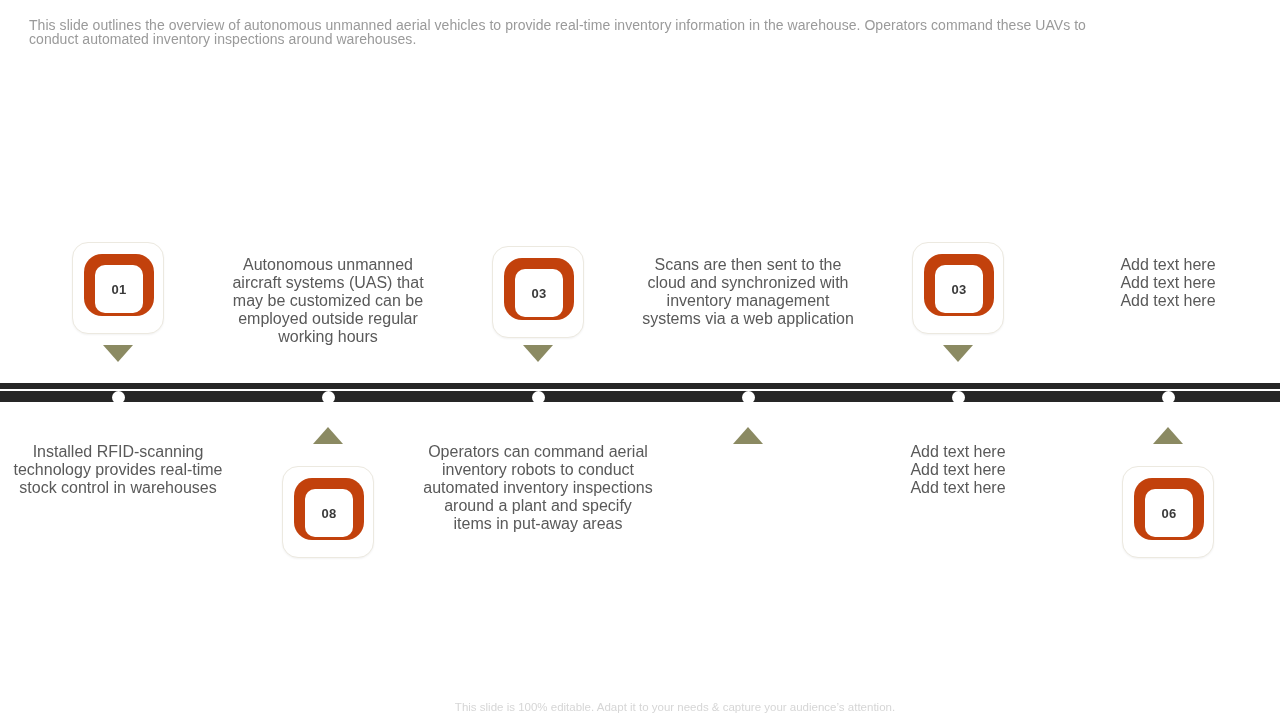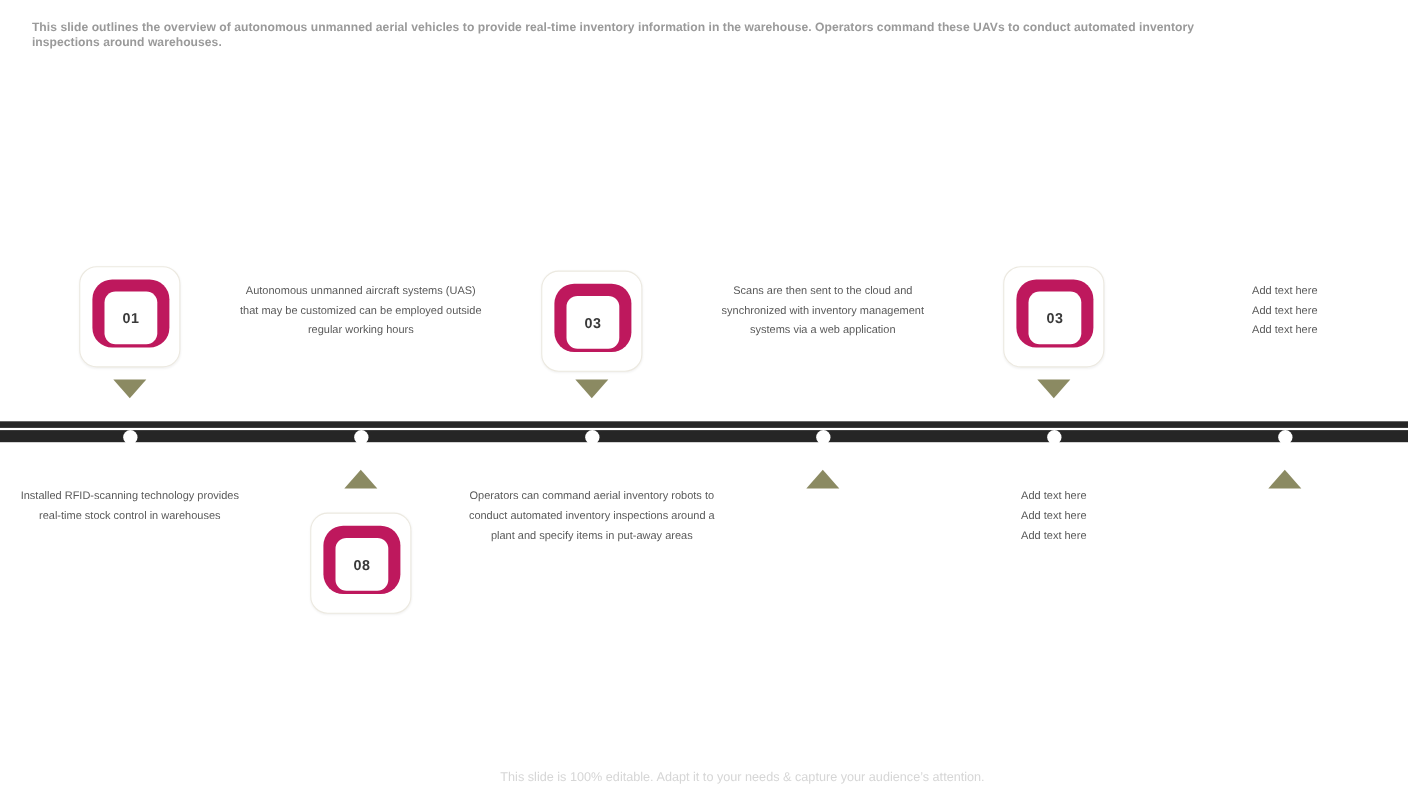--- a/index.html
+++ b/index.html
@@ -32,25 +32,24 @@
     font-weight: bold;
     color: #2b2b2b;
     letter-spacing: -0.2px;
     line-height: 42px;
     white-space: nowrap;
   }
 
   #slide-subtitle {
     margin-top: 7px;
     width: 1062px;
-    font-size: 11px;
+    font-size: 14px;
     line-height: 13.5px;
     color: #9a9a9a;
     letter-spacing: 0.05px;
-    font-weight: bold;
   }
 
   
   #timeline-bar {
     position: absolute;
     left: 0;
     top: 383px;
     width: 1280px;
     height: 19px;
     background: #262626;
@@ -85,21 +84,21 @@
     border: 1px solid #ece9e0;
     box-shadow: 0 1px 2px rgba(0,0,0,0.05);
   }
   .badge-ring {
     position: absolute;
     left: 11px;
     top: 11px;
     width: 70px;
     height: 62px;
     border-radius: 18px;
-    background: #be185d;
+    background: #c2410c;
   }
   .badge-core {
     position: absolute;
     left: 11px;
     top: 11px;
     width: 48px;
     height: 48px;
     border-radius: 10px;
     background: #ffffff;
     display: flex;
@@ -129,21 +128,21 @@
     border-left: 15px solid transparent;
     border-right: 15px solid transparent;
     border-bottom: 17px solid #8b8a62;
   }
 
   
   .desc {
     position: absolute;
     width: 220px;
     margin-left: -110px;
-    font-size: 10px;
+    font-size: 16px;
     line-height: 18px;
     color: #595959;
     text-align: center;
   }
   .desc.top    {  }
   .desc.bottom { }
 
   
   #footer-note {
     position: absolute;
@@ -217,20 +216,27 @@
     </div>
   </div>
   <div class="arrow arrow-down" style="left:958px; top:345px"></div>
   <div class="desc top" style="left:1168px; top:256px">
     <div>Add text here</div>
     <div>Add text here</div>
     <div>Add text here</div>
   </div>
 
   <div class="arrow arrow-up" style="left:1168px; top:427px"></div>
+  <div class="badge" style="left:1168px; top:466px">
+    <div class="badge-ring">
+      <div class="badge-core">
+        <span class="badge-number">06</span>
+      </div>
+    </div>
+  </div>
   <div class="desc bottom" style="left:958px; top:443px">
     <div>Add text here</div>
     <div>Add text here</div>
     <div>Add text here</div>
   </div>
 
   <div id="footer-note">This slide is 100% editable. Adapt it to your needs &amp; capture your audience’s attention.</div>
 
 </div>
 

